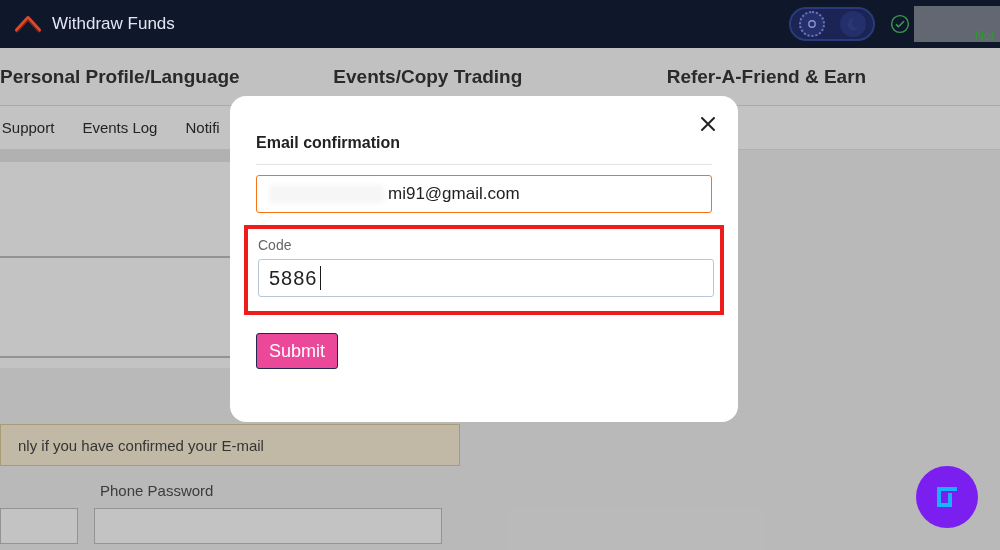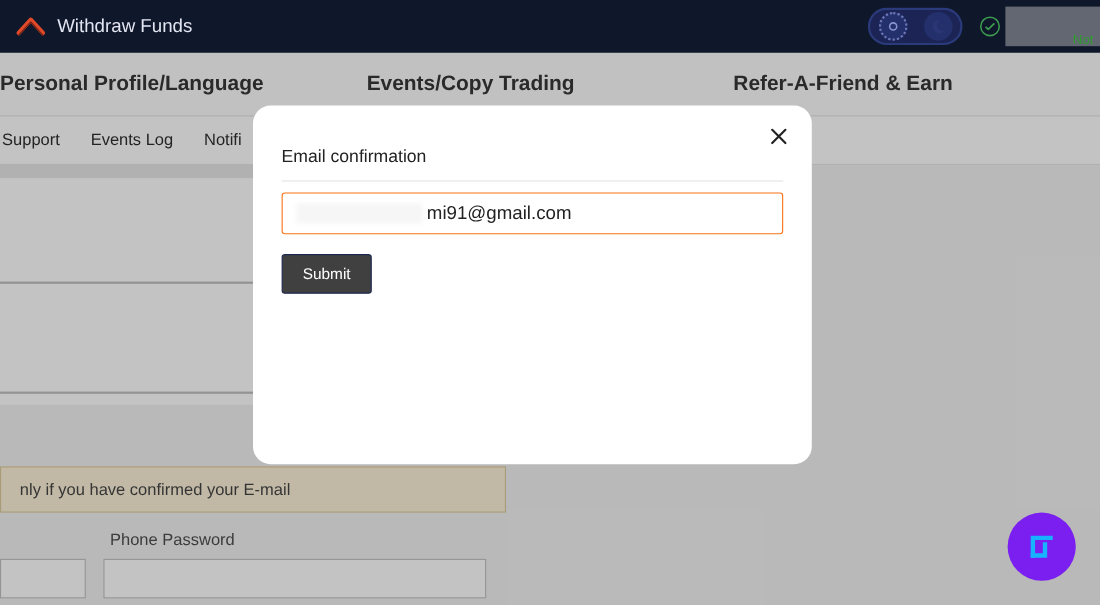--- a/index.html
+++ b/index.html
@@ -144,21 +144,21 @@
       border-radius: 16px;
       z-index: 20;
       padding: 20px 26px 22px 26px;
     }
     .modal .close {
       position: absolute; right: 18px; top: 16px;
       width: 24px; height: 24px; cursor: pointer;
       display:flex; align-items:center; justify-content:center;
       font-size: 20px; color: #222;
     }
-    .modal-title { font-size: 16px; color: #222; margin-top: 18px; margin-bottom: 12px; font-weight: 400;}
+    .modal-title { font-size: 16px; color: #222; margin-top: 18px; margin-bottom: 12px; font-weight: 700;}
     .modal hr { border: none; border-top: 1px solid #e3e3e3; margin-bottom: 10px; }
     .field-label { font-size: 14px; color: #666; margin-top: 4px; margin-bottom: 6px; }
     .text-input {
       width: 456px; height: 38px;
       border: 1px solid #f97316;
       border-radius: 3px;
       padding: 0 12px;
       font-size: 17px;
       color: #222;
       background: #fff;
@@ -183,25 +183,25 @@
       display: flex; align-items: center;
       padding: 0 10px;
       font-size: 20px; color: #222;
       letter-spacing: 1px;
     }
     .caret { display:inline-block; width:1px; height:24px; background:#1b1b1b; margin-left:2px; }
 
     .submit-btn {
       margin-top: 18px;
       width: 82px; height: 36px;
-      background: #404040;
+      background: #ec4899;
       color: #fff;
       border: 1px solid #1e2850;
       border-radius: 3px;
-      font-size: 14px;
+      font-size: 18px;
       cursor: pointer;
     }
 
     .chat-bubble {
       position: absolute;
       right: 22px; bottom: 22px;
       width: 62px; height: 62px;
       border-radius: 50%;
       background: #7a1ff0;
       z-index: 30;
@@ -286,20 +286,27 @@
         <path d="M2 2 L14 14 M14 2 L2 14" stroke="#222" stroke-width="2" stroke-linecap="round"></path>
       </svg>
   </div>
   <div class="modal-title">Email confirmation</div>
   <hr>
   <div class="text-input email">
     <span class="email-redact"></span>
     <span>mi91@gmail.com</span>
   </div>
 
+  <div class="highlight-wrap">
+    <div class="field-label">Code</div>
+    <div class="code-input">
+      <span>5886</span>
+        <span class="caret"></span>
+    </div>
+  </div>
 
   <button class="submit-btn">Submit</button>
 </div>
 
 <div class="chat-bubble">
   <svg width="34" height="34" viewBox="0 0 34 34">
     <path d="M9 25 L9 9 L25 9" fill="none" stroke="#17b3ff" stroke-width="4" stroke-linecap="square"></path>
     <path d="M9 25 L20 25 L20 15" fill="none" stroke="#17b3ff" stroke-width="4" stroke-linecap="square"></path>
   </svg>
 </div>

